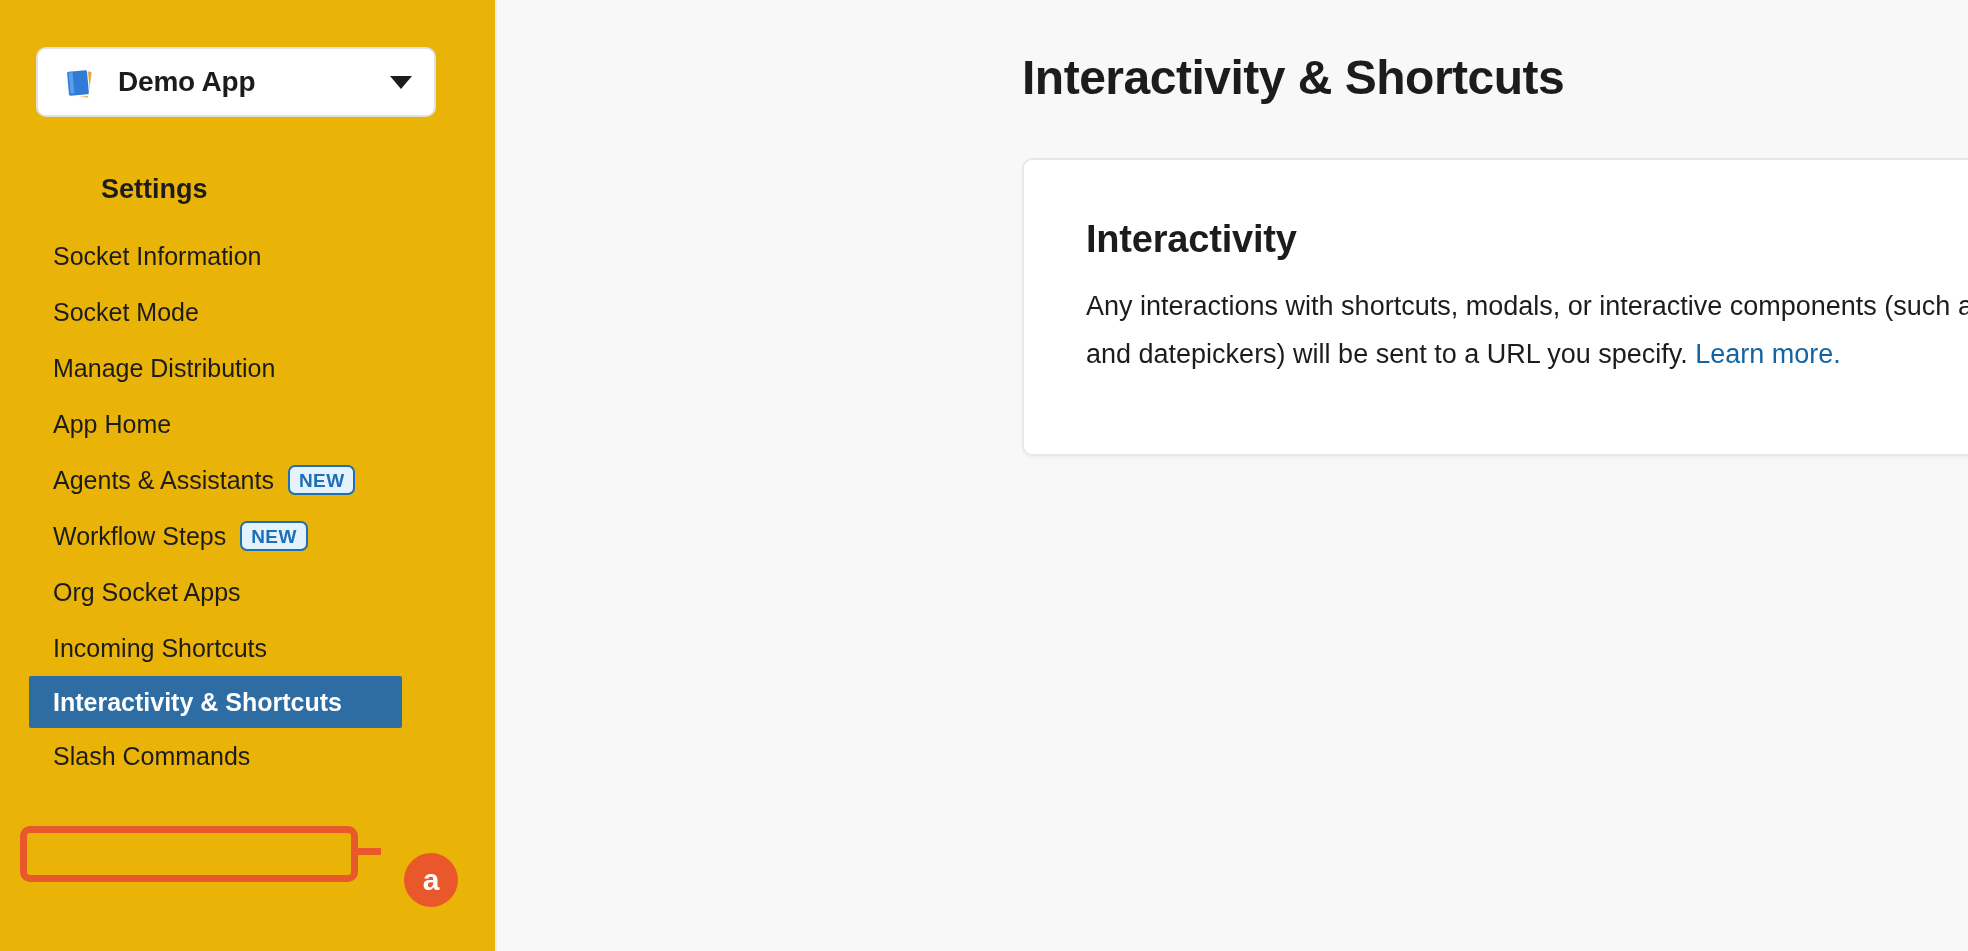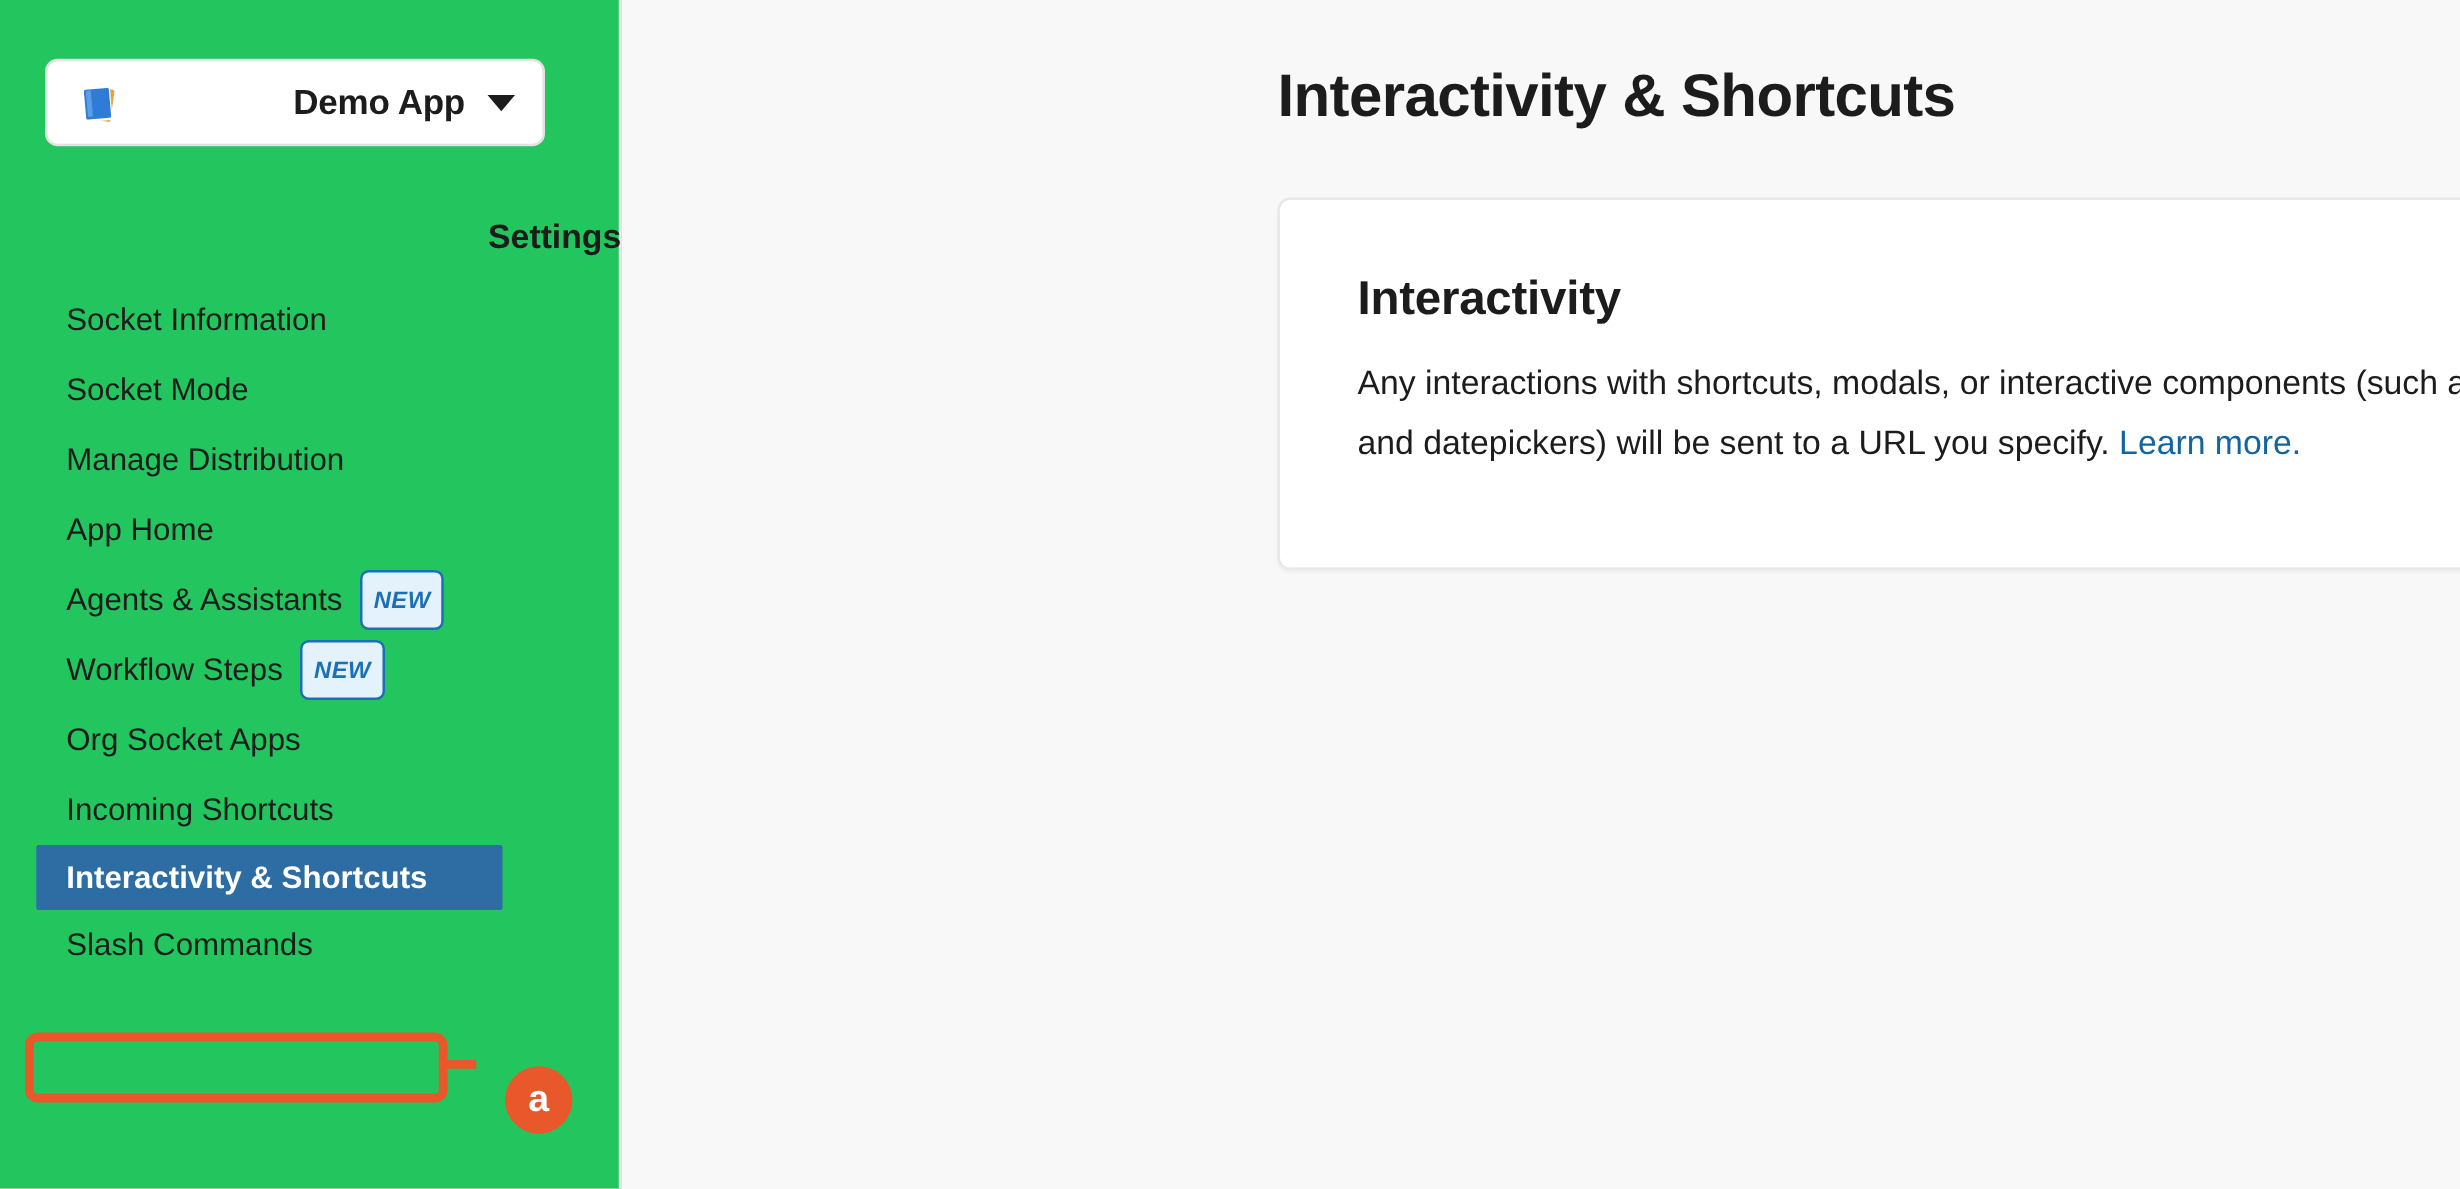--- a/index.html
+++ b/index.html
@@ -16,25 +16,24 @@
     height: 951px;
     background: #F8F8F8;
     display: flex;
   }
 
   
   .sidebar {
     position: relative;
     width: 497px;
     height: 951px;
-    background: #22c55e;
+    background: #eab308;
     border-right: 2px solid #EDEDED;
     padding: 0;
     flex: 0 0 497px;
-    text-align: right;
   }
 
   .app-selector {
     position: absolute;
     left: 36px;
     top: 47px;
     width: 400px;
     height: 70px;
     background: #FFFFFF;
     border: 2px solid #E2E2E2;
@@ -73,20 +72,21 @@
     width: 497px;
   }
   .nav-heading {
     font-size: 27px;
     font-weight: bold;
     color: #1D1C1D;
     padding: 0 0 0 53px;
     margin-top: 22px;
     margin-bottom: 22px;
     line-height: 34px;
+    margin-left: 48px;
   }
   .nav-heading.features { margin-top: 52px; }
   .nav-item {
     position: relative;
     display: flex;
     align-items: center;
     gap: 14px;
     height: 56px;
     padding: 0 0 0 53px;
     font-size: 25px;
@@ -100,31 +100,30 @@
     font-weight: bold;
     margin: 0 95px 0 29px;
     padding-left: 24px;
     border-radius: 2px;
     height: 52px;
   }
   .badge-new {
     display: inline-flex;
     align-items: center;
     justify-content: center;
-    height: 48px;
+    height: 30px;
     padding: 0 9px;
     border: 2px solid #1D6FB8;
     border-radius: 7px;
     background: #E3F2FB;
     color: #1D6FB8;
     font-size: 19px;
     font-weight: bold;
     letter-spacing: 0.4px;
     line-height: 1;
-    font-style: italic;
   }
 
   
   .annot-box-a {
     position: absolute;
     left: 20px;
     top: 826px;
     width: 338px;
     height: 56px;
     border: 7px solid #E8582A;

